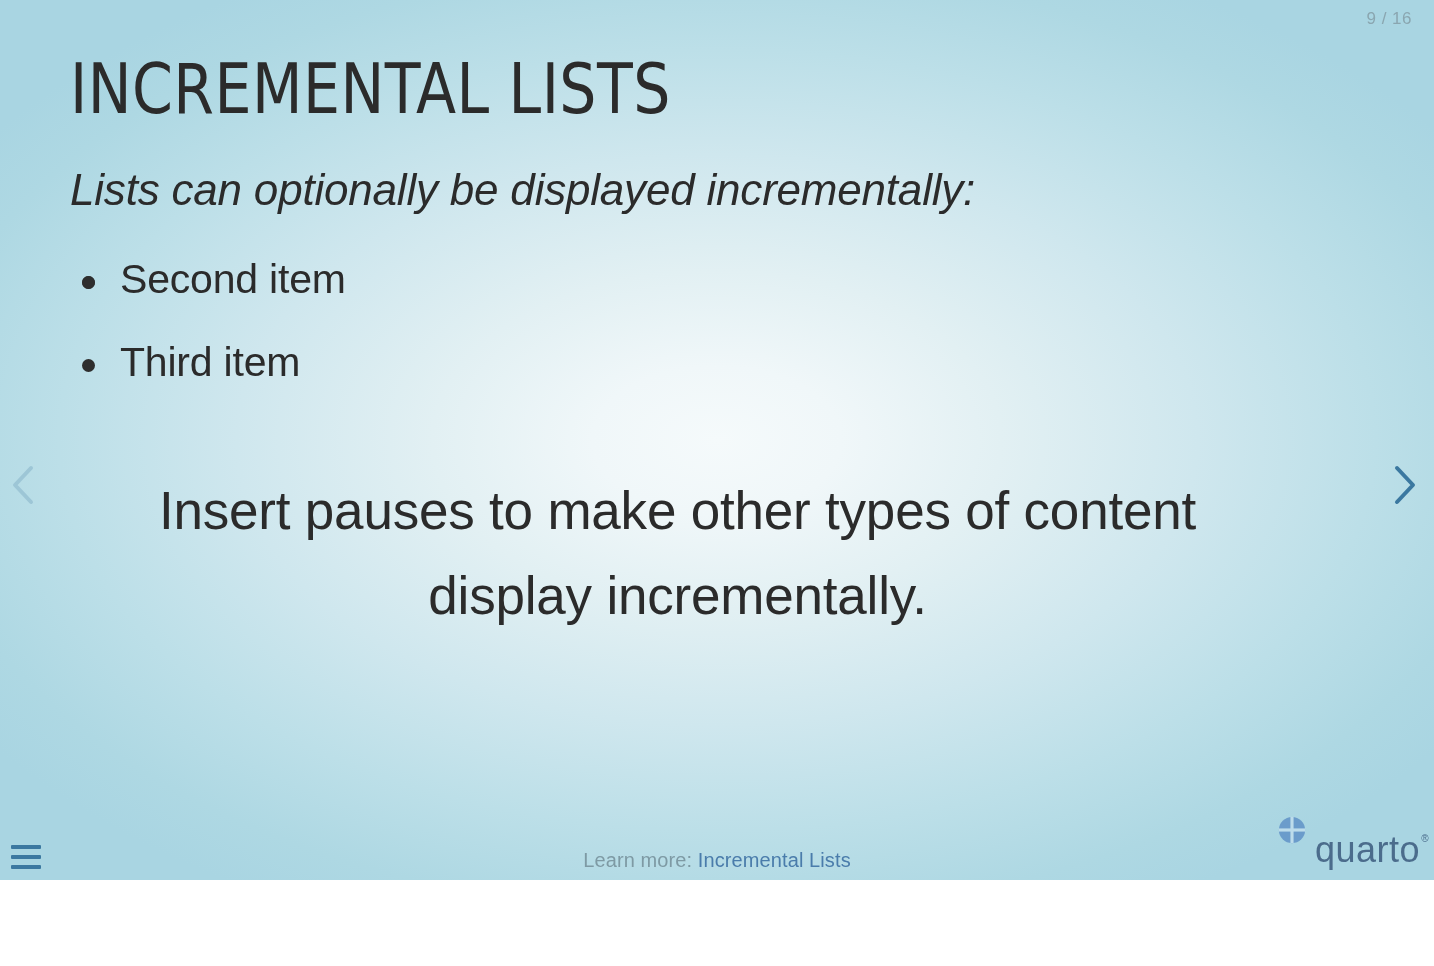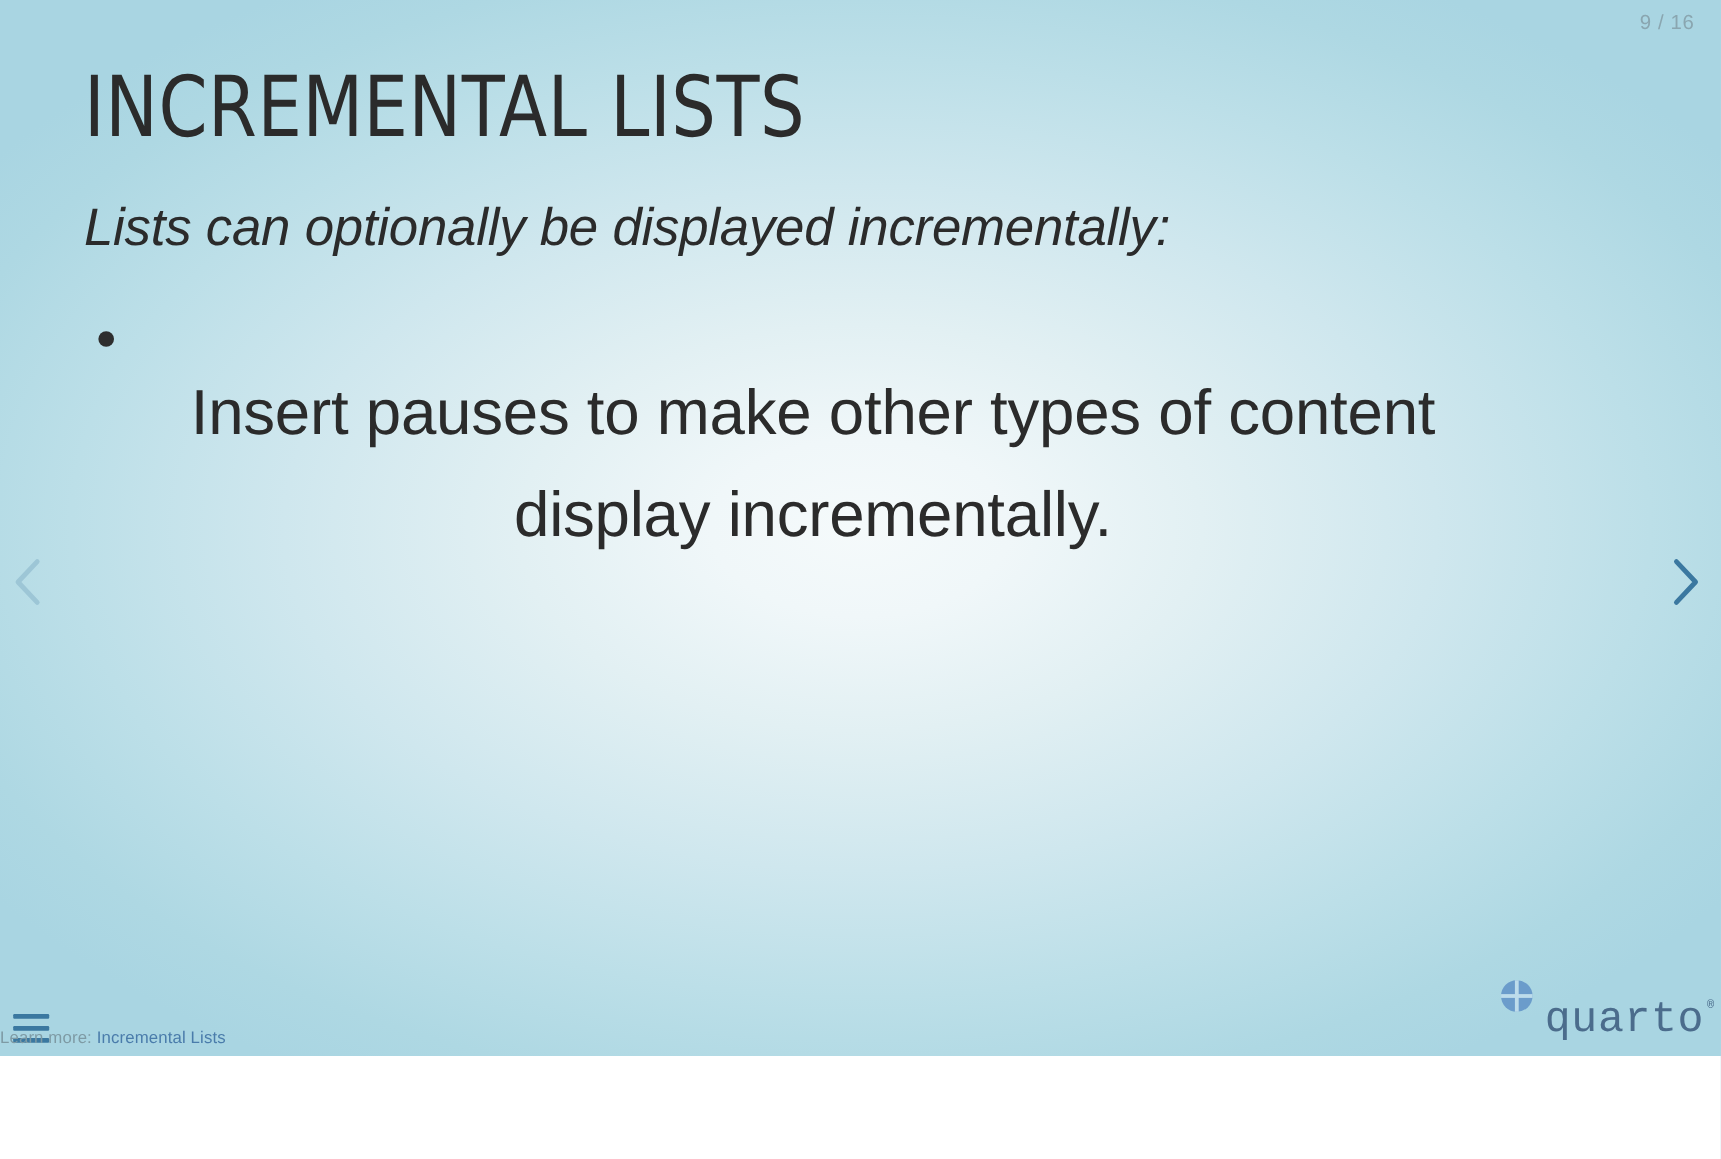--- a/index.html
+++ b/index.html
@@ -139,22 +139,22 @@
     height: 4px;
     background: #3b78a0;
     border-radius: 1px;
   }
 
   #footer-note {
     position: absolute;
     left: 0;
     right: 0;
     bottom: 8px;
-    text-align: left;
-    font-size: 14px;
+    text-align: center;
+    font-size: 20px;
     color: #7e9aa4;
     letter-spacing: 0.1px;
   }
   #footer-note a {
     color: #4a7cab;
     text-decoration: none;
   }
 
   #quarto-logo {
     position: absolute;
@@ -169,21 +169,21 @@
     height: 28px;
     flex: 0 0 auto;
   }
   #quarto-wordmark {
     position: relative;
     font-size: 36px;
     font-weight: 400;
     color: #4b6c8c;
     letter-spacing: 0.5px;
     line-height: 1;
-    font-family: Liberation Mono, monospace;
+    font-family: Liberation Sans, sans-serif;
     margin-top: 40px;
   }
   #quarto-reg {
     position: absolute;
     top: 2px;
     right: -9px;
     font-size: 10px;
     color: #4b6c8c;
   }
 </style>
@@ -196,20 +196,28 @@
 
   <div id="content">
 
     <h1 id="slide-title">Incremental Lists</h1>
 
     <p id="slide-subtitle">Lists can optionally be displayed incrementally:</p>
 
     <ul id="bullet-list">
       <li>
         <span class="bullet-dot"></span>
+      </li>
+      <li>
+        <span class="bullet-dot"></span>
+        <span>Second item</span>
+      </li>
+      <li>
+        <span class="bullet-dot"></span>
+        <span>Third item</span>
       </li>
     </ul>
 
     <p id="body-paragraph">Insert pauses to make other types of content display incrementally.</p>
   </div>
 
   <div class="nav-arrow" id="nav-prev">
     <svg width="26" height="42" viewBox="0 0 26 42">
       <polyline points="21,4 5,21 21,38" fill="none" stroke="#9dc6d6" stroke-width="4" stroke-linecap="round" stroke-linejoin="round"></polyline>
     </svg>

